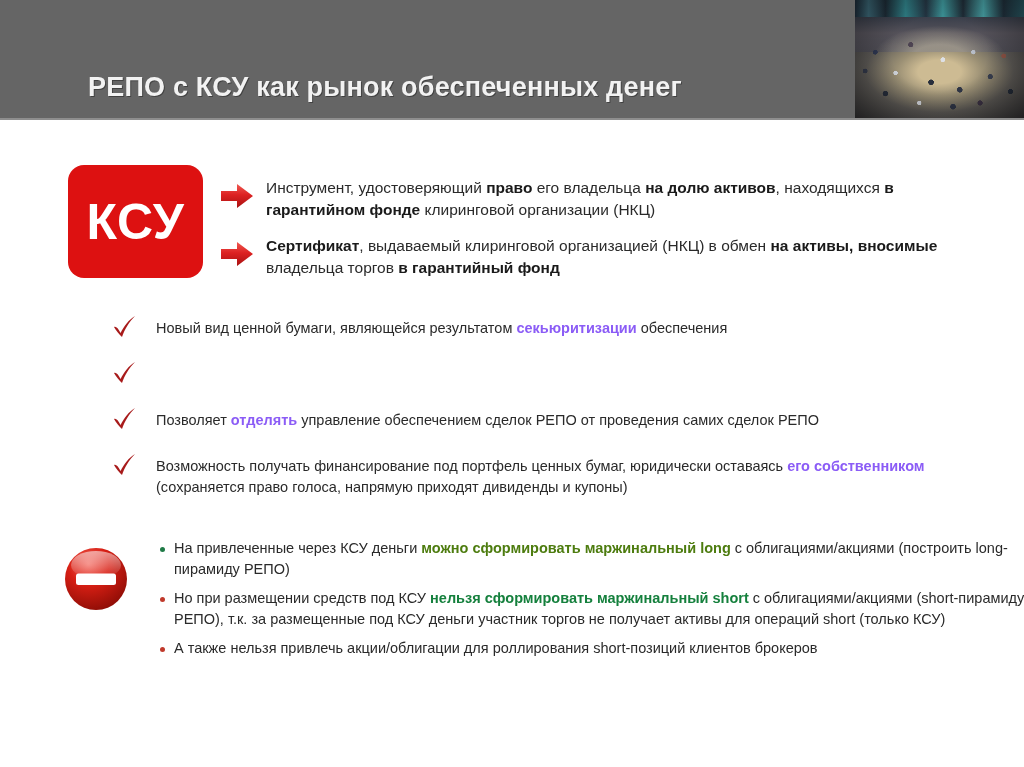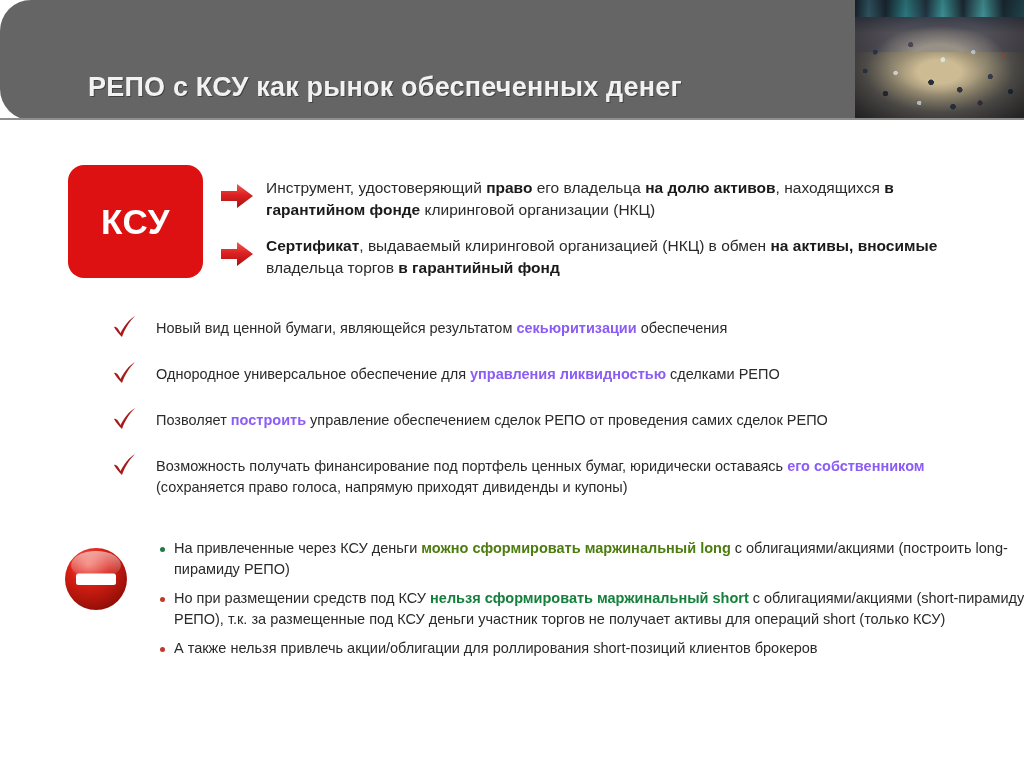--- a/index.html
+++ b/index.html
@@ -16,21 +16,20 @@
     position: relative;
   }
 
   
   .header-band {
     position: absolute;
     left: 0; top: 0;
     width: 1024px;
     height: 120px;
     background: #656565;
-    border-radius: 31px;
   }
   .header-band .title {
     position: absolute;
     left: 88px;
     top: 72px;
     font-size: 27px;
     font-weight: bold;
     color: #f2f2f2;
     letter-spacing: 0.2px;
     white-space: nowrap;
@@ -119,21 +118,21 @@
     width: 135px;
     height: 113px;
     background: #dd1111;
     border-radius: 16px;
     display: flex;
     align-items: center;
     justify-content: center;
   }
   .ksu-badge .ksu-text {
     color: #ffffff;
-    font-size: 35px;
+    font-size: 50px;
     font-weight: bold;
     letter-spacing: 0.5px;
     line-height: 1;
   }
   .def-rows {
     position: absolute;
     left: 152px;
     top: 12px;
     width: 748px;
   }
@@ -301,33 +300,30 @@
         <span>Новый вид ценной бумаги, являющейся результатом </span><b>секьюритизации</b><span> обеспечения</span>
       </span>
     </div>
 
     <div class="check-item">
       <span class="check-icon">
         <svg viewBox="0 0 26 26" width="26" height="26" aria-hidden="true">
           <path d="M2 12 C4 11, 6 13, 8.5 18 C12 11, 17 4.5, 23 1 C17.5 6.5, 12.5 14.5, 10 22 C7.5 20, 4 15.5, 2 12 Z" fill="#a81b1b"></path>
         </svg>
       </span>
-      <span class="check-text">
-        <span>Однородное универсальное обеспечение для </span><b>управления ликвидностью</b><span> сделками РЕПО</span>
-      </span>
     </div>
 
     <div class="check-item">
       <span class="check-icon">
         <svg viewBox="0 0 26 26" width="26" height="26" aria-hidden="true">
           <path d="M2 12 C4 11, 6 13, 8.5 18 C12 11, 17 4.5, 23 1 C17.5 6.5, 12.5 14.5, 10 22 C7.5 20, 4 15.5, 2 12 Z" fill="#a81b1b"></path>
         </svg>
       </span>
       <span class="check-text">
-        <span>Позволяет </span><b>построить</b><span> управление обеспечением сделок РЕПО от проведения самих сделок РЕПО</span>
+        <span>Позволяет </span><b>отделять</b><span> управление обеспечением сделок РЕПО от проведения самих сделок РЕПО</span>
       </span>
     </div>
 
     <div class="check-item">
       <span class="check-icon">
         <svg viewBox="0 0 26 26" width="26" height="26" aria-hidden="true">
           <path d="M2 12 C4 11, 6 13, 8.5 18 C12 11, 17 4.5, 23 1 C17.5 6.5, 12.5 14.5, 10 22 C7.5 20, 4 15.5, 2 12 Z" fill="#a81b1b"></path>
         </svg>
       </span>
       <span class="check-text">

